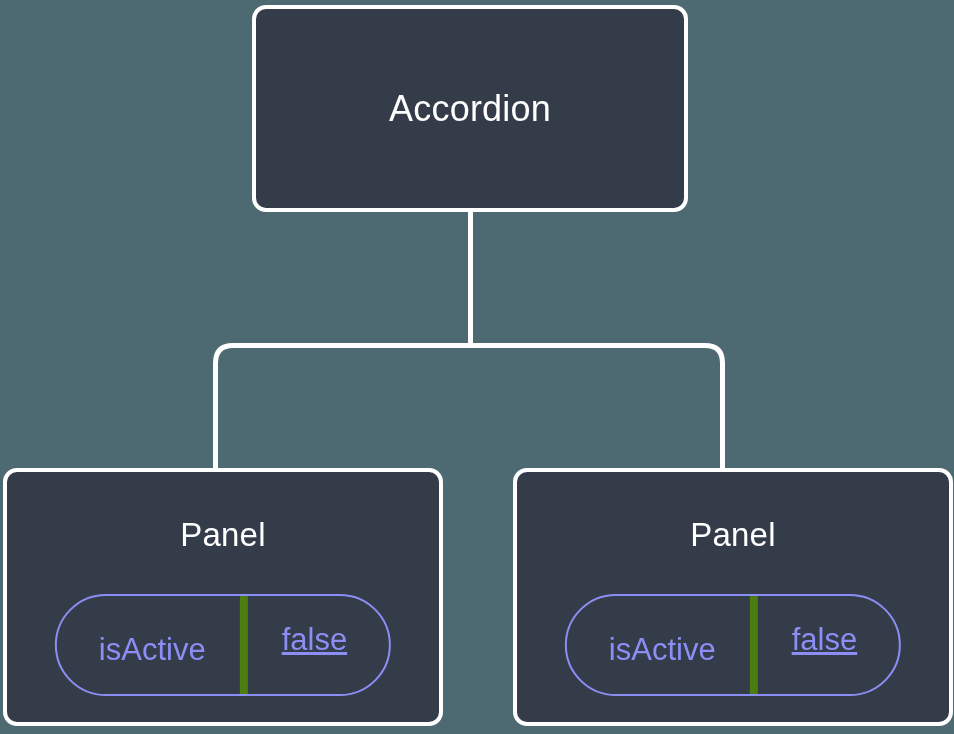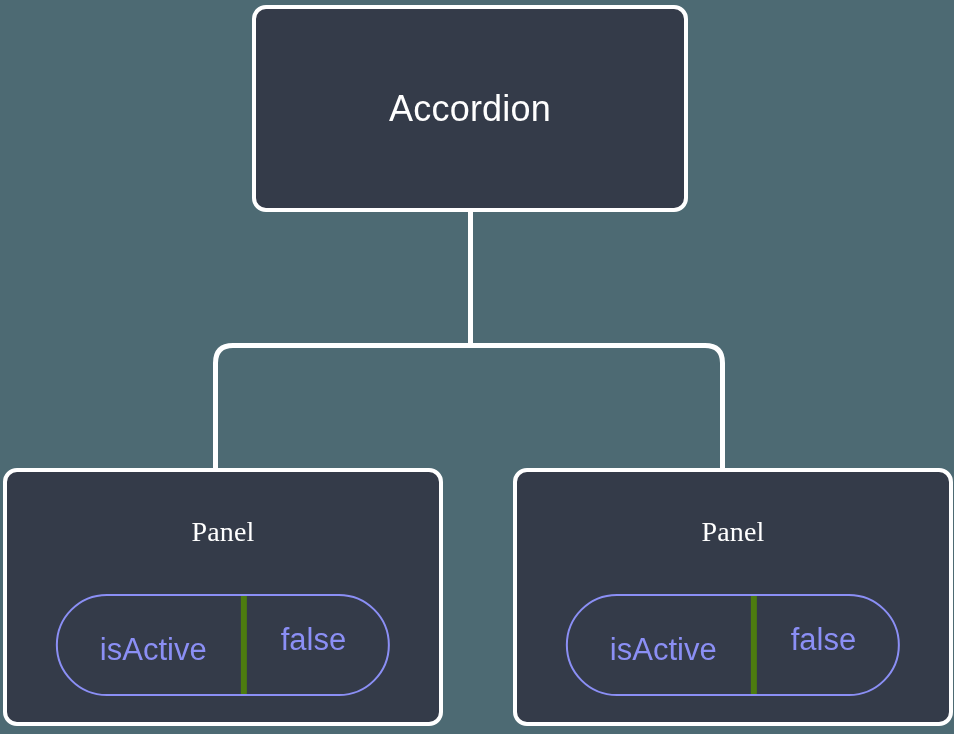--- a/index.html
+++ b/index.html
@@ -68,22 +68,21 @@
     color: #ffffff;
     font-size: 36px;
     font-weight: 400;
     letter-spacing: 0.2px;
     line-height: 1;
     text-align: center;
     white-space: nowrap;
   }
 
   .node-panel .node-title {
-    font-size: 28px;
-    font-family: Liberation Serif, serif;
+    font-size: 33px;
   }
 
   
   .state-pill {
     position: absolute;
     top: 122px;
     left: 50%;
     transform: translateX(-50%);
     box-sizing: border-box;
     height: 102px;
@@ -107,21 +106,22 @@
     box-sizing: border-box;
   }
 
   .pill-key {
     padding: 0 34px 0 42px;
     margin-top: 8px;
   }
 
   .pill-value {
     padding: 0 42px 12px 34px;
-    border-left: 6px solid #4d7c0f;
+    border-left: 8px solid #4d7c0f;
+    text-decoration: underline;
   }
 </style>
 </head>
 <body>
 
 <div class="tree-canvas">
 
   <svg class="edges" viewBox="0 0 954 734" width="954" height="734" aria-hidden="true">
 
     <path d="M 470.5 208 L 470.5 345.5" fill="none" stroke="#ffffff" stroke-width="5" stroke-linecap="butt"></path>

